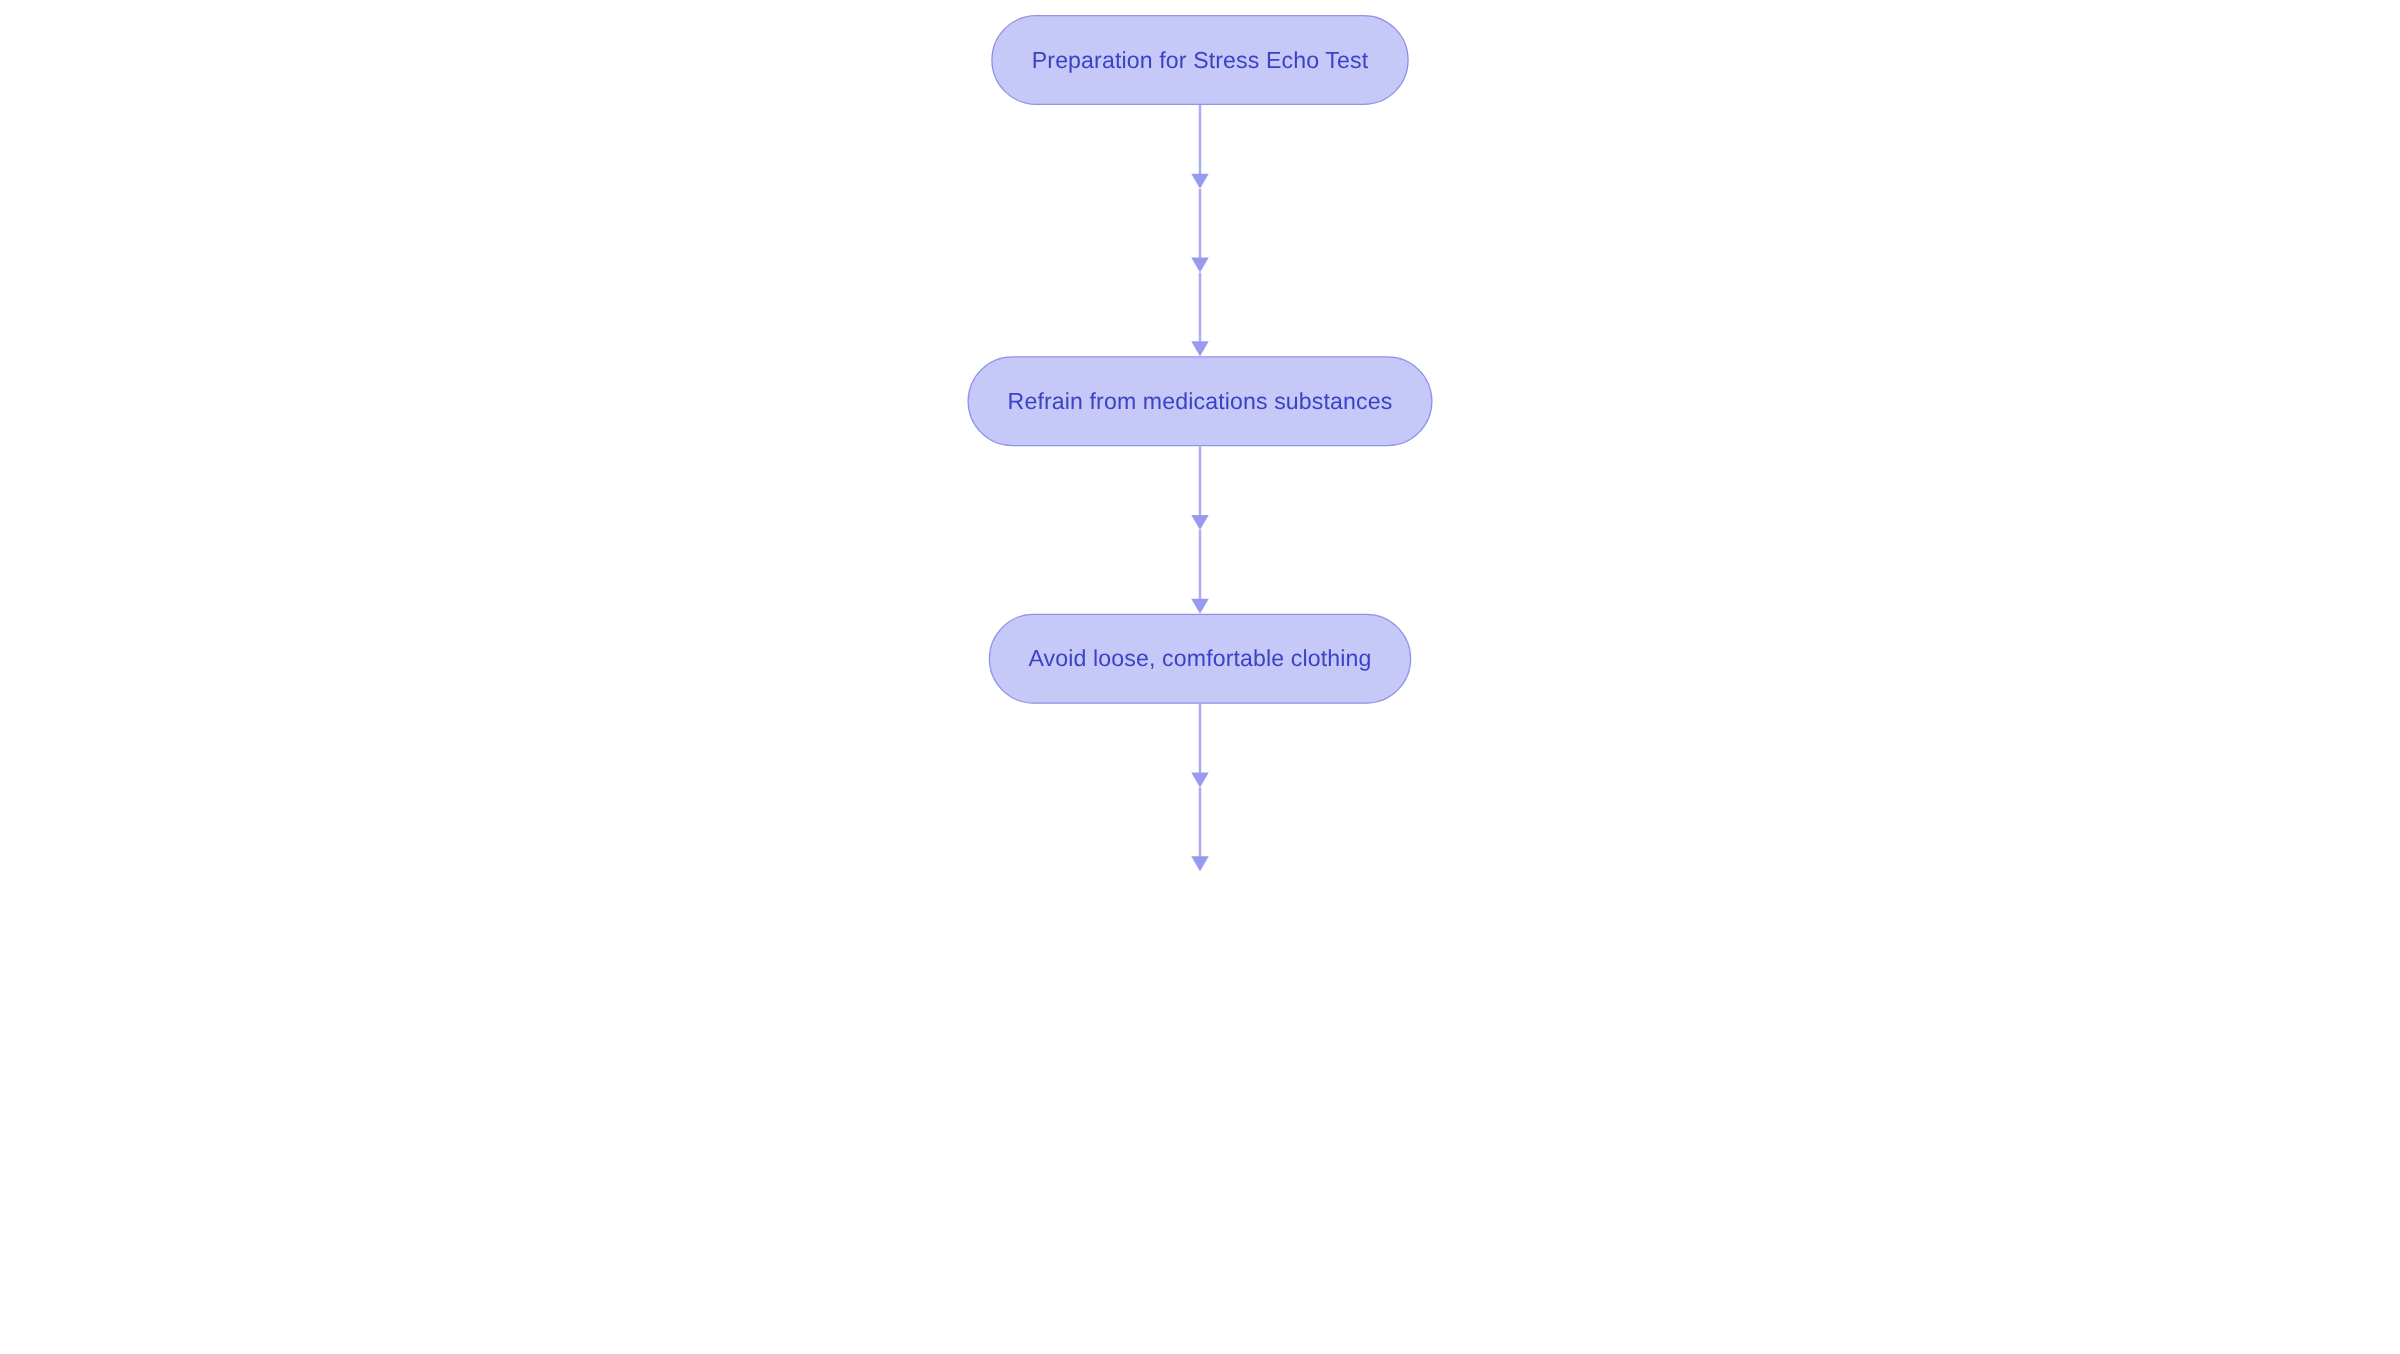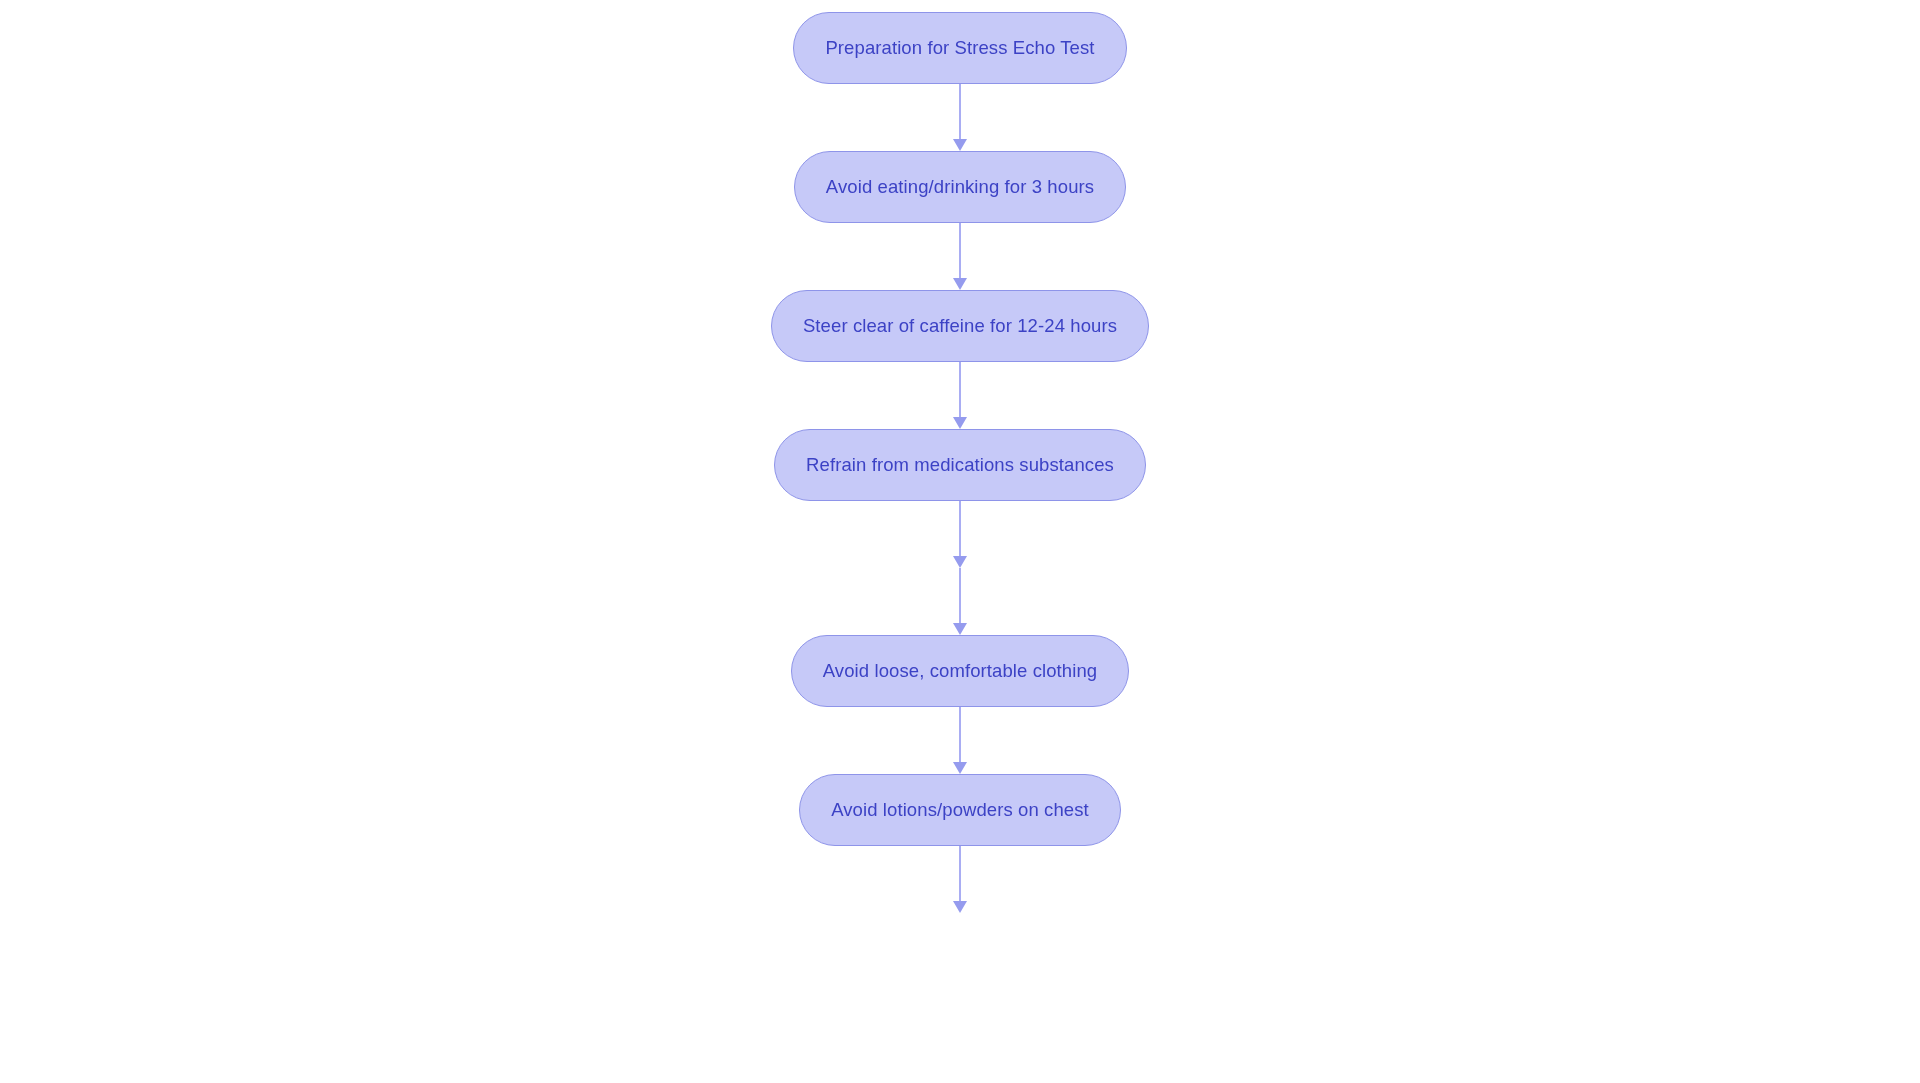--- a/index.html
+++ b/index.html
@@ -68,32 +68,26 @@
 
   <div class="node">
     <span>Preparation for Stress Echo Test</span>
   </div>
 
   <div class="connector">
     <div class="connector-line"></div>
     <div class="connector-head"></div>
   </div>
 
-  <div class="node">
-    <span>Avoid eating/drinking for 3 hours</span>
-  </div>
 
   <div class="connector">
     <div class="connector-line"></div>
     <div class="connector-head"></div>
   </div>
 
-  <div class="node">
-    <span>Steer clear of caffeine for 12-24 hours</span>
-  </div>
 
   <div class="connector">
     <div class="connector-line"></div>
     <div class="connector-head"></div>
   </div>
 
   <div class="node">
     <span>Refrain from medications substances</span>
   </div>
 
@@ -110,23 +104,20 @@
 
   <div class="node">
     <span>Avoid loose, comfortable clothing</span>
   </div>
 
   <div class="connector">
     <div class="connector-line"></div>
     <div class="connector-head"></div>
   </div>
 
-  <div class="node">
-    <span>Avoid lotions/powders on chest</span>
-  </div>
 
   <div class="connector">
     <div class="connector-line"></div>
     <div class="connector-head"></div>
   </div>
 
 
 </div>
 
 </body></html>

